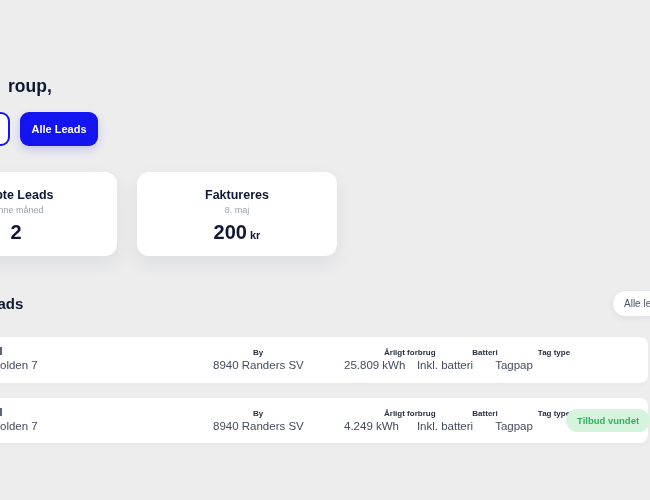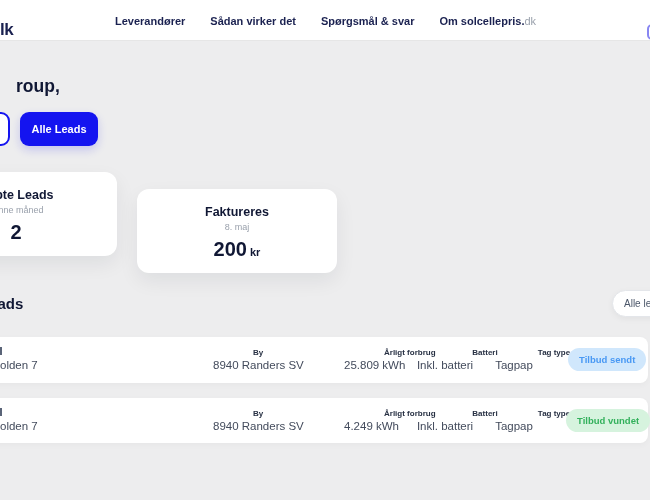--- a/index.html
+++ b/index.html
@@ -14,37 +14,37 @@
           color: #1a2150; letter-spacing: -0.5px; cursor: pointer; }
   .nav { position: absolute; left: 115px; top: 0; height: 41px; display: flex;
          align-items: center; gap: 25px; }
   .nav-item { font-size: 11px; font-weight: 700; color: #1a2150; white-space: nowrap; cursor: pointer; }
   .nav-about .brand { font-weight: 700; color: #1a2150; }
   .nav-about .tld { font-weight: 400; color: #9aa1ac; }
   .header-sliver { position: absolute; left: 647px; top: 24px; width: 16px; height: 16px;
                    border: 2px solid #8886f2; border-radius: 5px; background: #ffffff; }
 
   
-  .greeting { position: absolute; left: 16px; top: 76px; font-size: 17.5px; font-weight: 800;
+  .greeting { position: absolute; left: 8px; top: 76px; font-size: 17.5px; font-weight: 800;
               color: #101734; }
 
   
   .btn { position: absolute; top: 112px; height: 34px; border-radius: 9px; border: none;
          font-family: "Liberation Sans", sans-serif; font-size: 11px; font-weight: 700;
          color: #ffffff; cursor: pointer; display: flex; align-items: center; justify-content: center; }
   .btn-fill { background: #1414f0; box-shadow: 0 4px 10px rgba(20,20,240,0.18); }
   .btn-outline { left: -32px; width: 42px; background: #ffffff; border: 2px solid #1414f0; }
   .btn-all { left: 20px; width: 78px; }
   .btn-direct { left: 120px; width: 84px; }
 
   
   .card { position: absolute; top: 172px; height: 84px; background: #ffffff; border-radius: 12px;
           box-shadow: 0 8px 20px rgba(17,24,39,0.07); text-align: center; padding-top: 16px; }
   .card-1 { left: -85px; width: 202px; }
-  .card-2 { left: 137px; width: 200px; margin-top: 17px; }
+  .card-2 { left: 137px; width: 200px; }
   .card-title { font-size: 12.5px; font-weight: 800; color: #101734; }
   .card-sub { font-size: 9px; color: #9aa1ac; margin-top: 3px; }
   .card-value-row { margin-top: 6px; display: flex; align-items: baseline; justify-content: center; }
   .card-value { font-size: 20px; font-weight: 800; color: #101734; }
   .card-unit { font-size: 11px; font-weight: 800; color: #101734; margin-left: 3px; }
 
   
   .section-title { position: absolute; left: -20px; top: 295px; font-size: 15px; font-weight: 800;
                    color: #101734; }
   .dropdown { position: absolute; left: 612px; top: 290px; width: 90px; height: 27px;
@@ -72,32 +72,20 @@
   .badge { position: absolute; top: 11px; height: 23px; border-radius: 12px; padding: 0 11px;
            font-size: 9.5px; font-weight: 700; display: flex; align-items: center; white-space: nowrap; }
   .badge-sent { left: 588px; background: #d0e7fc; color: #4898f4; }
   .badge-won { left: 586px; background: #d6f3de; color: #33b15c; }
 </style>
 </head>
 <body>
 
 <div id="page">
 
-  <div class="header">
-    <div class="logo">lk</div>
-    <div class="nav">
-      <div class="nav-item">Leverandører</div>
-      <div class="nav-item">Sådan virker det</div>
-      <div class="nav-item">Spørgsmål &amp; svar</div>
-      <div class="nav-item nav-about">
-        <span>Om </span><span class="brand">solcellepris.</span><span class="tld">dk</span>
-      </div>
-    </div>
-    <div class="header-sliver"></div>
-  </div>
 
   <div class="greeting">roup,</div>
 
   <button class="btn btn-outline"></button>
   <button class="btn btn-fill btn-all">Alle Leads</button>
 
   <div class="card card-1">
     <div class="card-title">Købte Leads</div>
     <div class="card-sub">denne måned</div>
     <div class="card-value-row">
@@ -130,21 +118,20 @@
       <div class="cell-value">25.809 kWh</div>
     </div>
     <div class="cell c-batteri cell-center">
       <div class="cell-label">Batteri</div>
       <div class="cell-value">Inkl. batteri</div>
     </div>
     <div class="cell c-tag cell-center">
       <div class="cell-label">Tag type</div>
       <div class="cell-value">Tagpap</div>
     </div>
-    <div class="badge badge-sent">Tilbud sendt</div>
   </div>
 
   <div class="lead-row row-2">
     <div class="label-stub"></div>
     <div class="cell addr">
       <div class="cell-value">olden 7</div>
     </div>
     <div class="cell c-by">
       <div class="cell-label">By</div>
       <div class="cell-value">8940 Randers SV</div>

